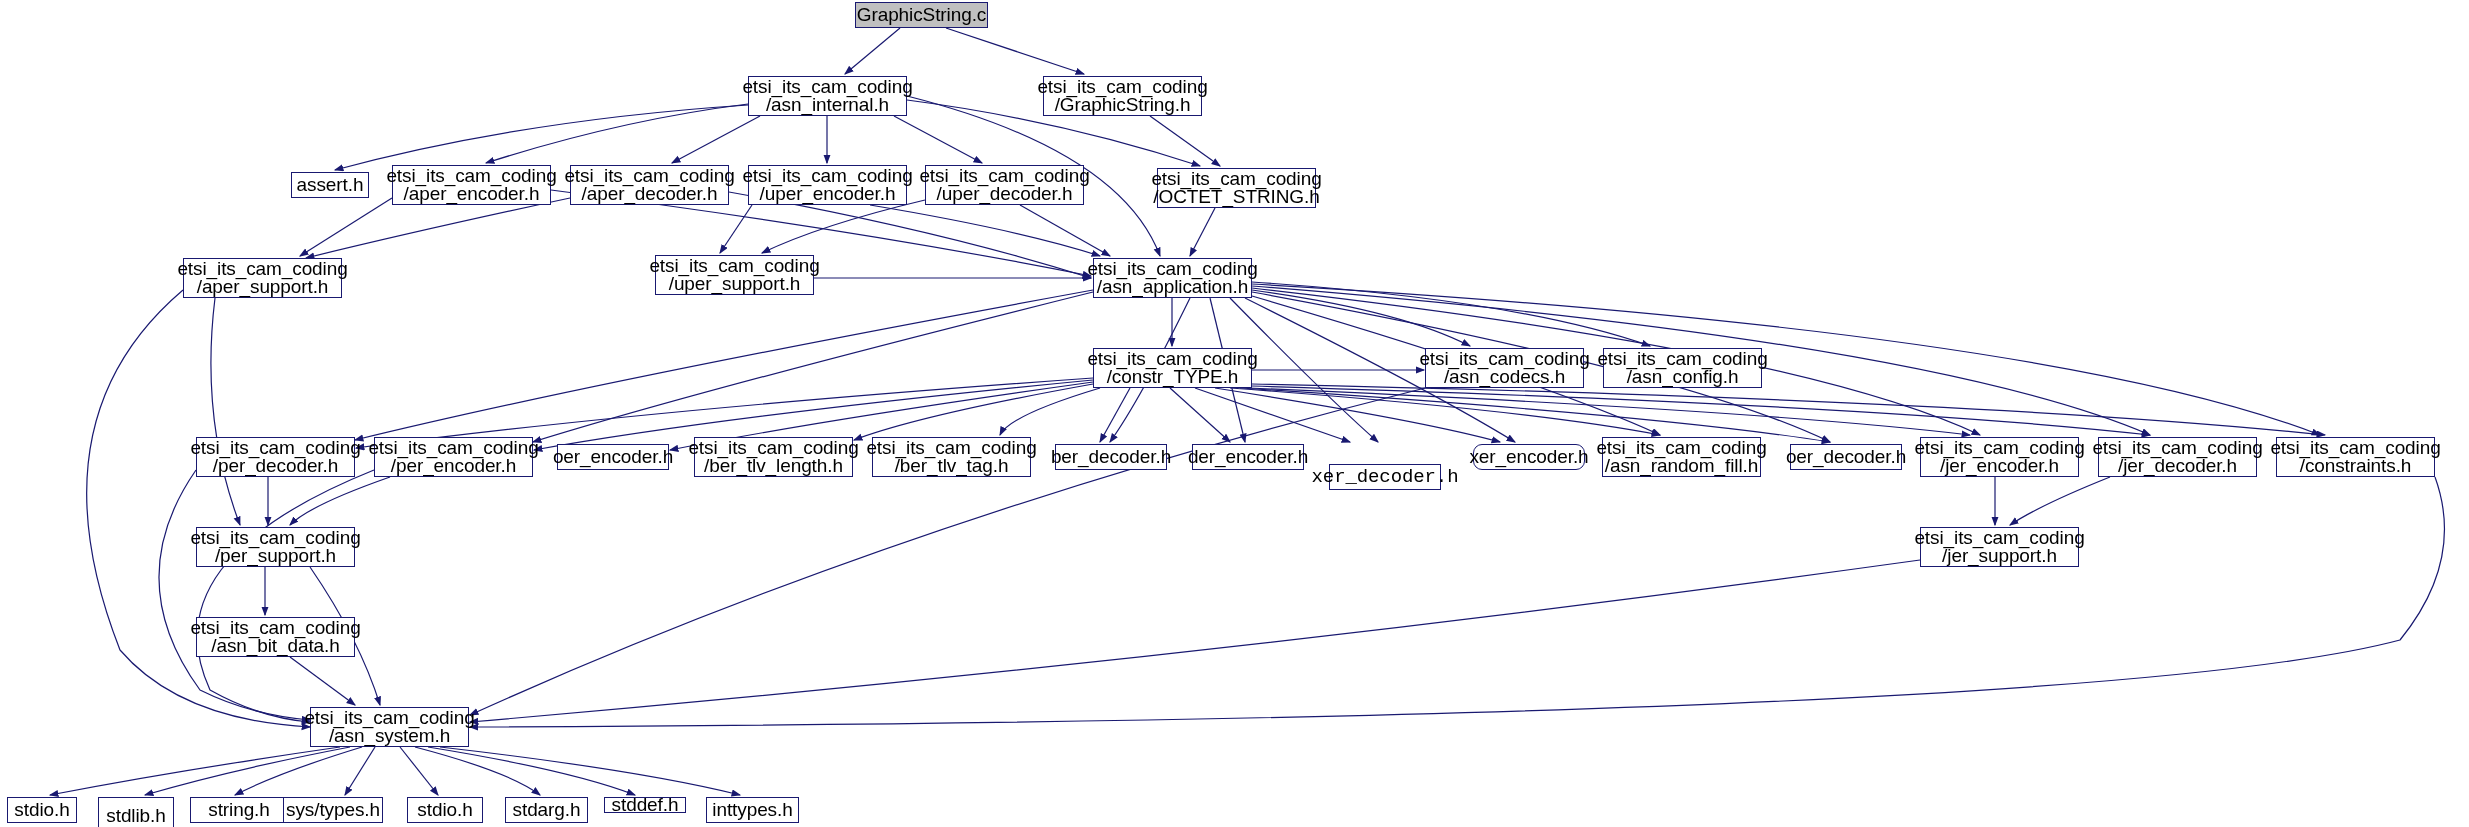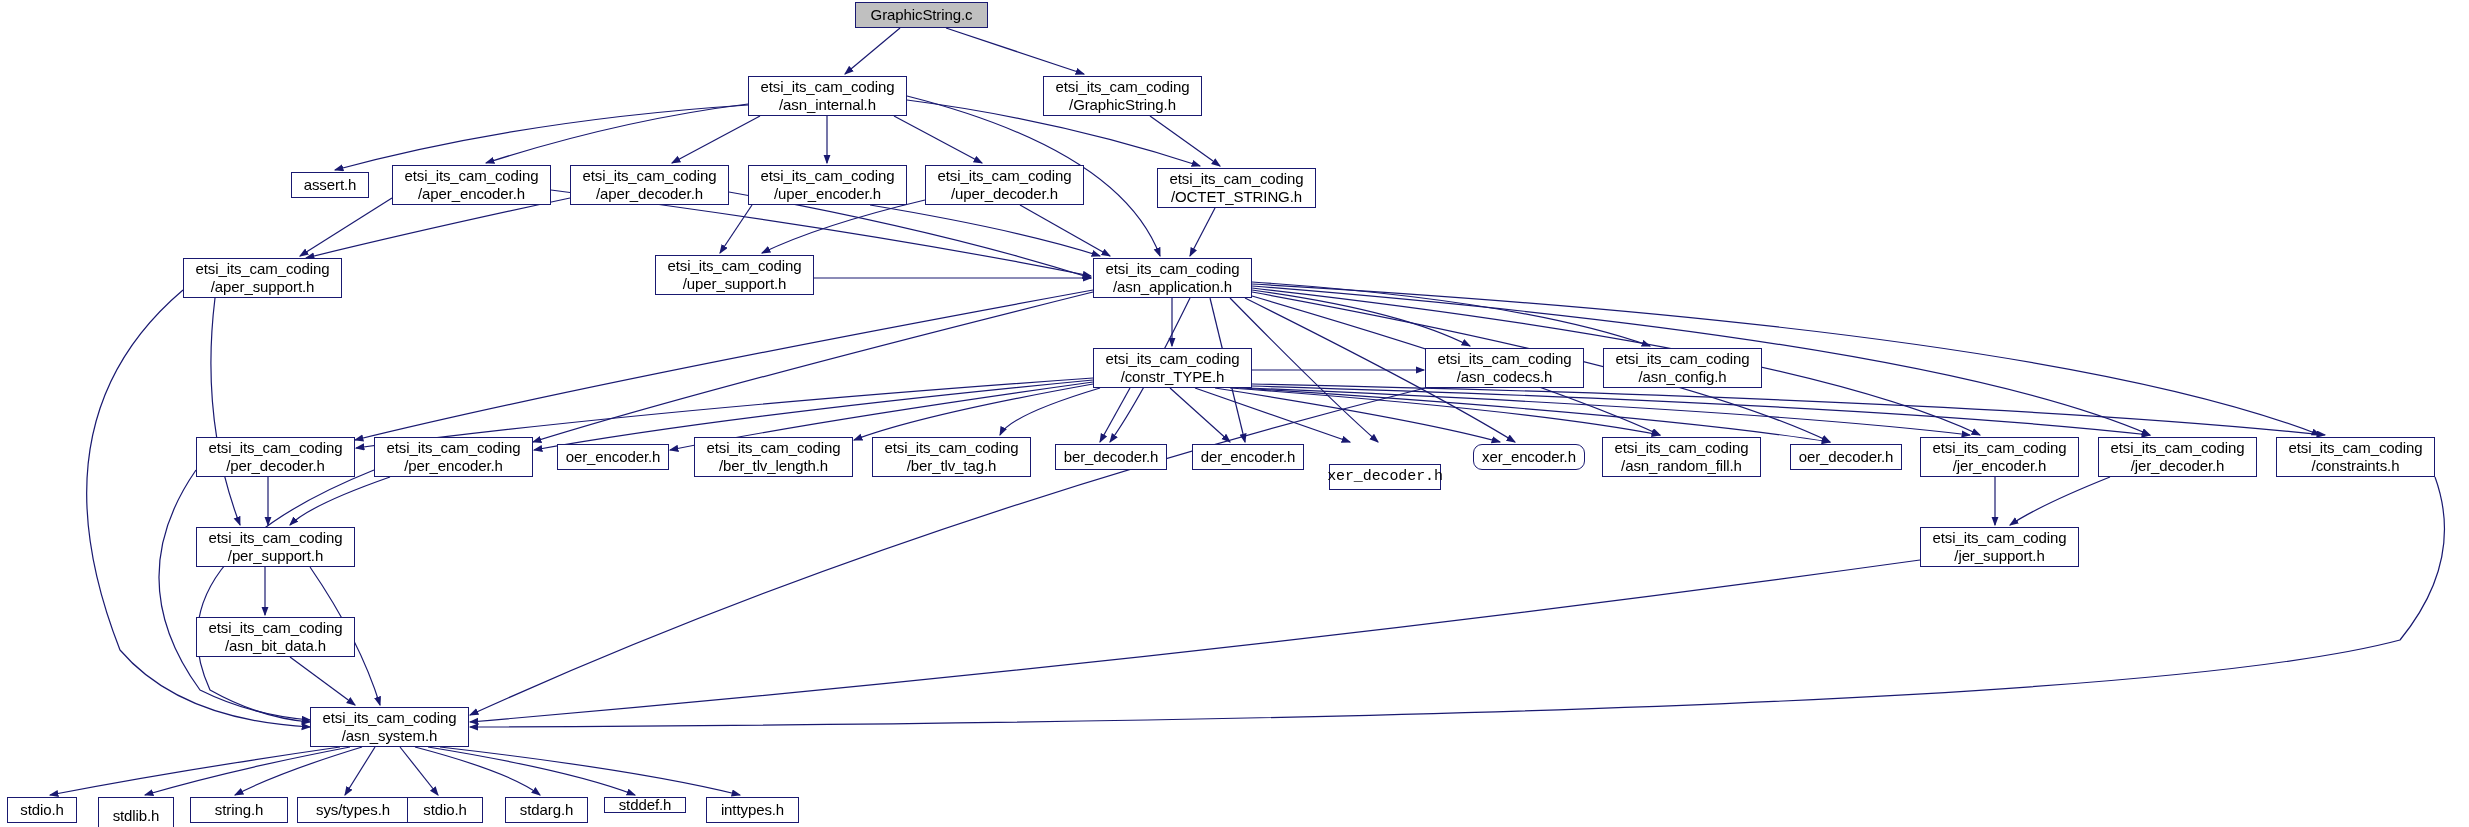--- a/index.html
+++ b/index.html
@@ -22,21 +22,21 @@
     width: 2469px;
     height: 827px;
     pointer-events: none;
   }
   .node {
     position: absolute;
     box-sizing: border-box;
     border: 1px solid #191970;
     background: #ffffff;
     color: #000000;
-    font-size: 15px;
+    font-size: 19px;
     line-height: 18px;
     text-align: center;
     display: flex;
     align-items: center;
     justify-content: center;
     white-space: pre;
     letter-spacing: -0.1px;
   }
   .node.root {
     background: #c0c0c0;
@@ -181,19 +181,19 @@
 /per_support.h</div>
       <div class="node" style="left: 1920px; top: 527px; width: 159px; height: 40px;">etsi_its_cam_coding
 /jer_support.h</div>
       <div class="node" style="left: 196px; top: 617px; width: 159px; height: 40px;">etsi_its_cam_coding
 /asn_bit_data.h</div>
       <div class="node" style="left: 310px; top: 707px; width: 159px; height: 40px;">etsi_its_cam_coding
 /asn_system.h</div>
       <div class="node" style="left: 7px; top: 797px; width: 70px; height: 26px;">stdio.h</div>
       <div class="node" style="left: 98px; top: 797px; width: 76px; height: 37px;">stdlib.h</div>
       <div class="node" style="left: 190px; top: 797px; width: 98px; height: 26px;">string.h</div>
-      <div class="node" style="left: 297px; top: 797px; width: 112px; height: 26px;">sys/types.h</div>
+      <div class="node" style="left: 283px; top: 797px; width: 100px; height: 26px;">sys/types.h</div>
       <div class="node" style="left: 407px; top: 797px; width: 76px; height: 26px;">stdio.h</div>
       <div class="node" style="left: 505px; top: 797px; width: 83px; height: 26px;">stdarg.h</div>
       <div class="node" style="left: 604px; top: 797px; width: 82px; height: 16px;">stddef.h</div>
       <div class="node" style="left: 706px; top: 797px; width: 93px; height: 26px;">inttypes.h</div>
     </div>
 </div>
 
 </body></html>

